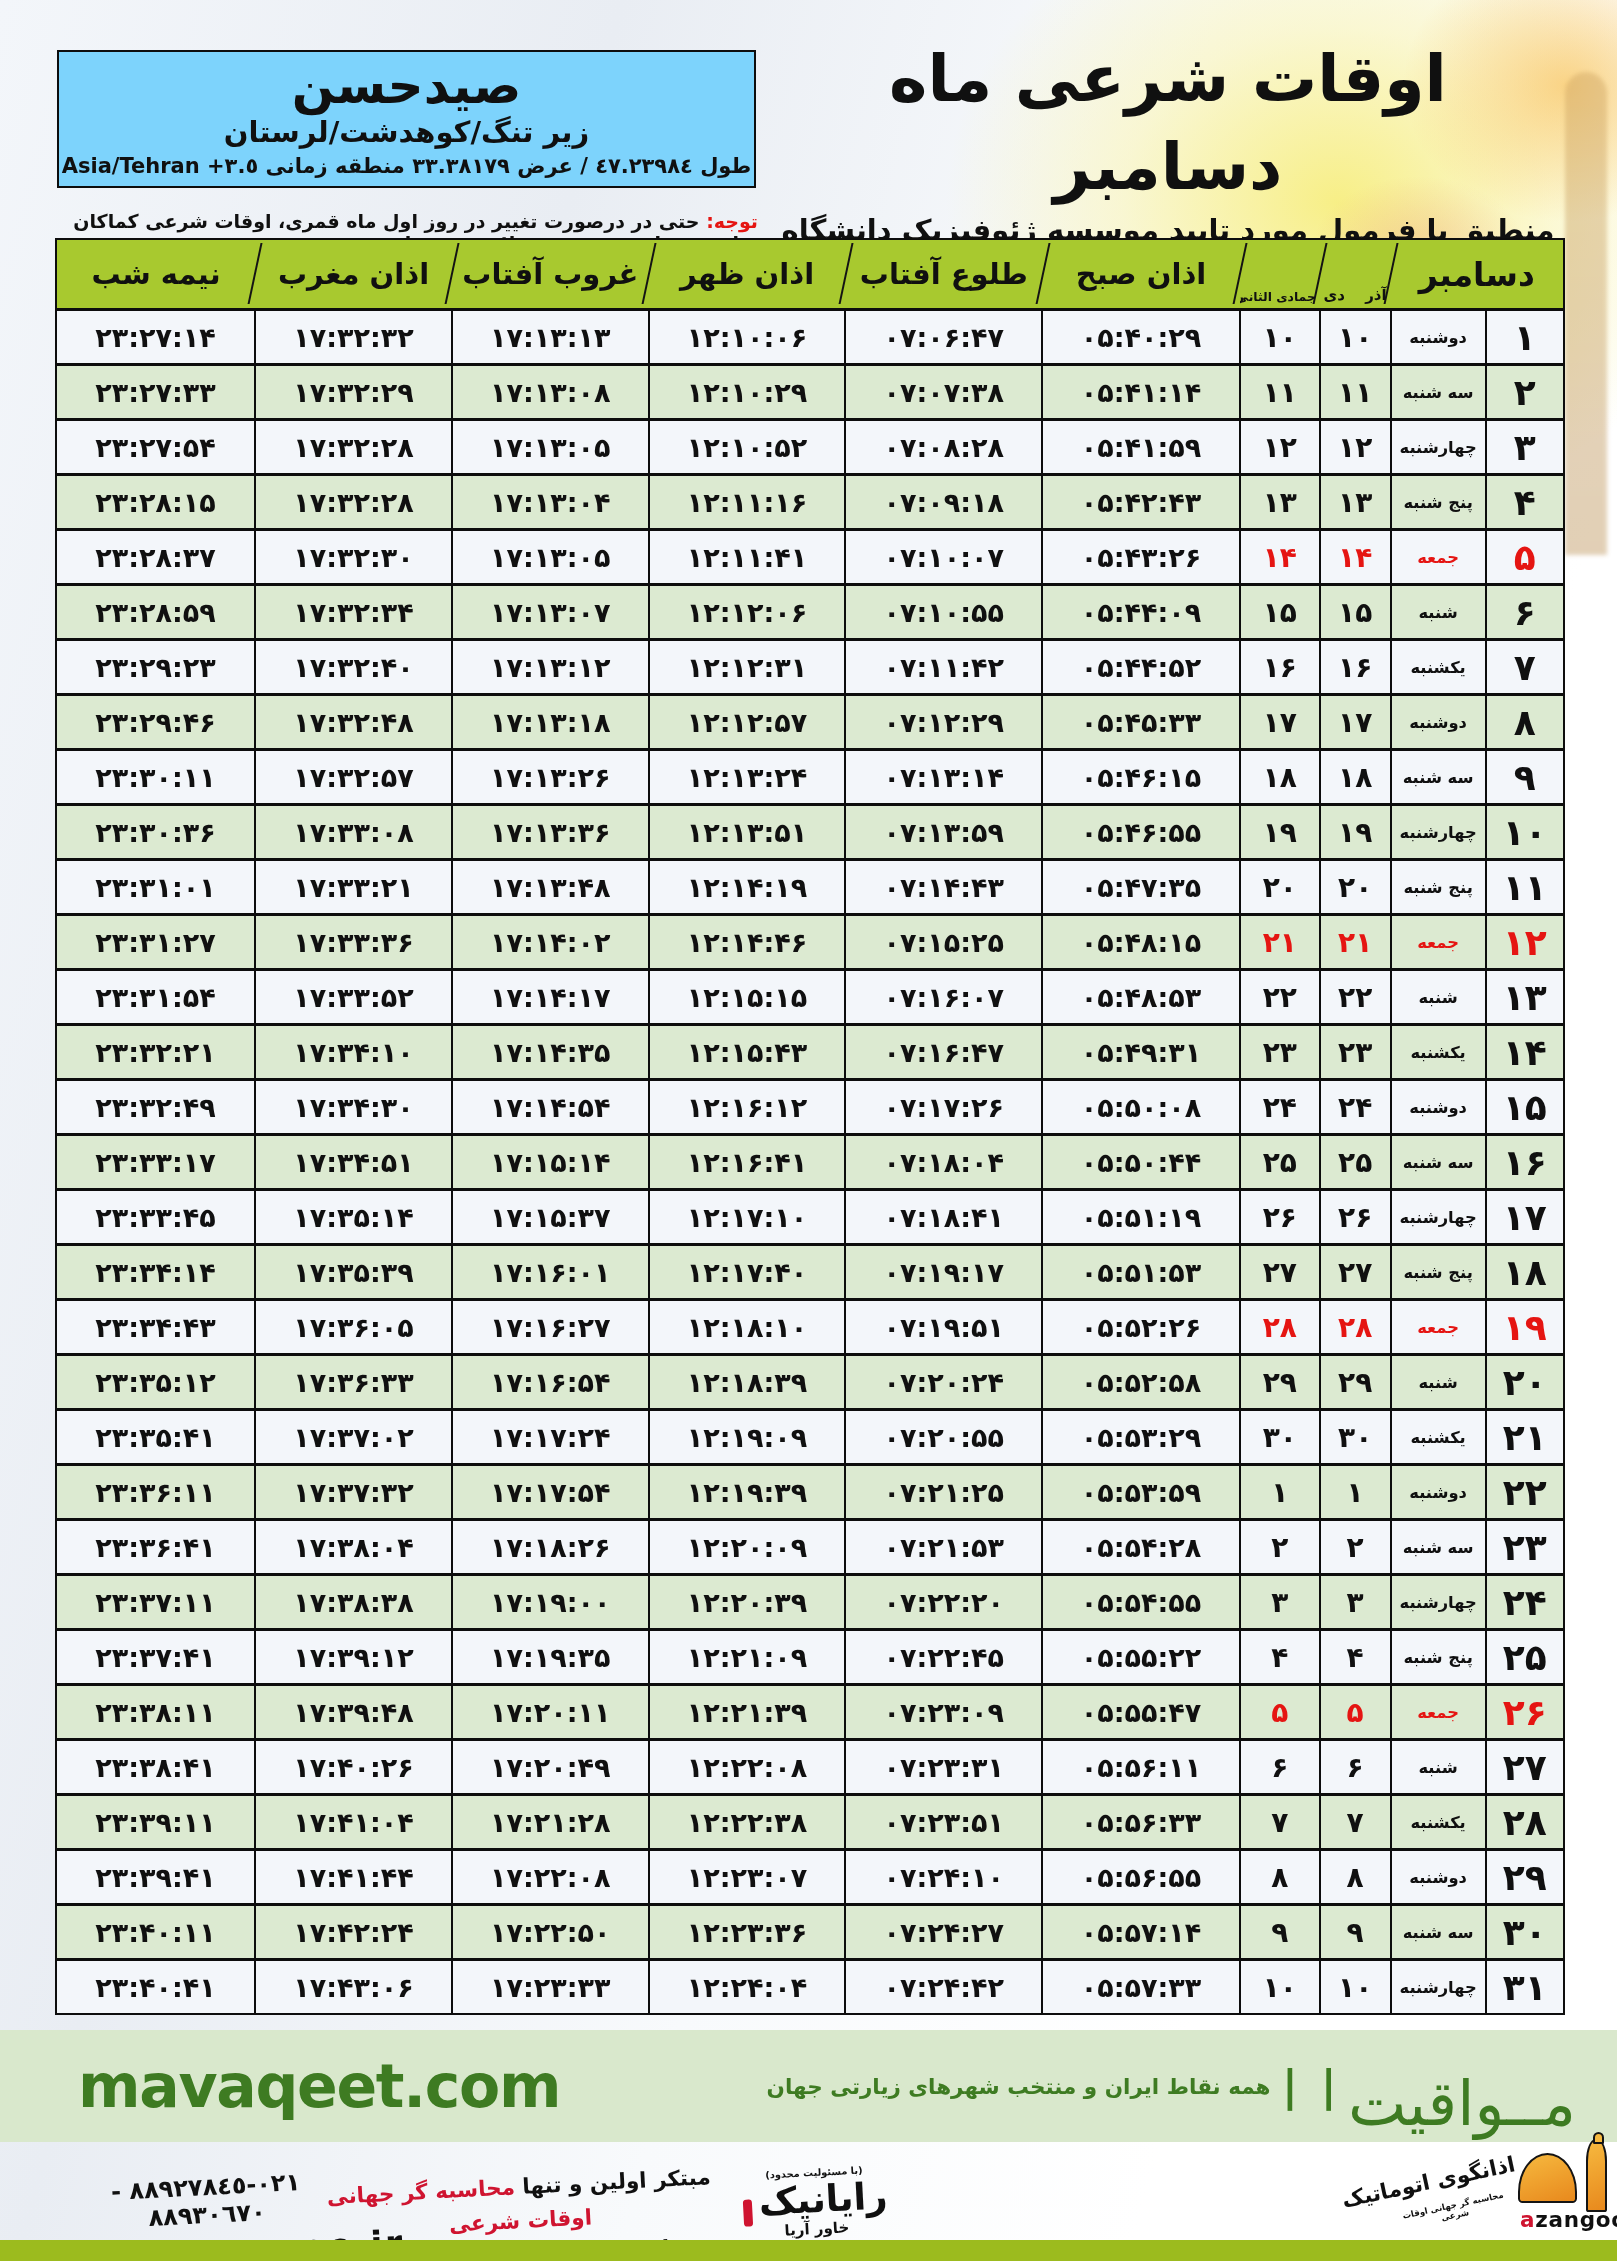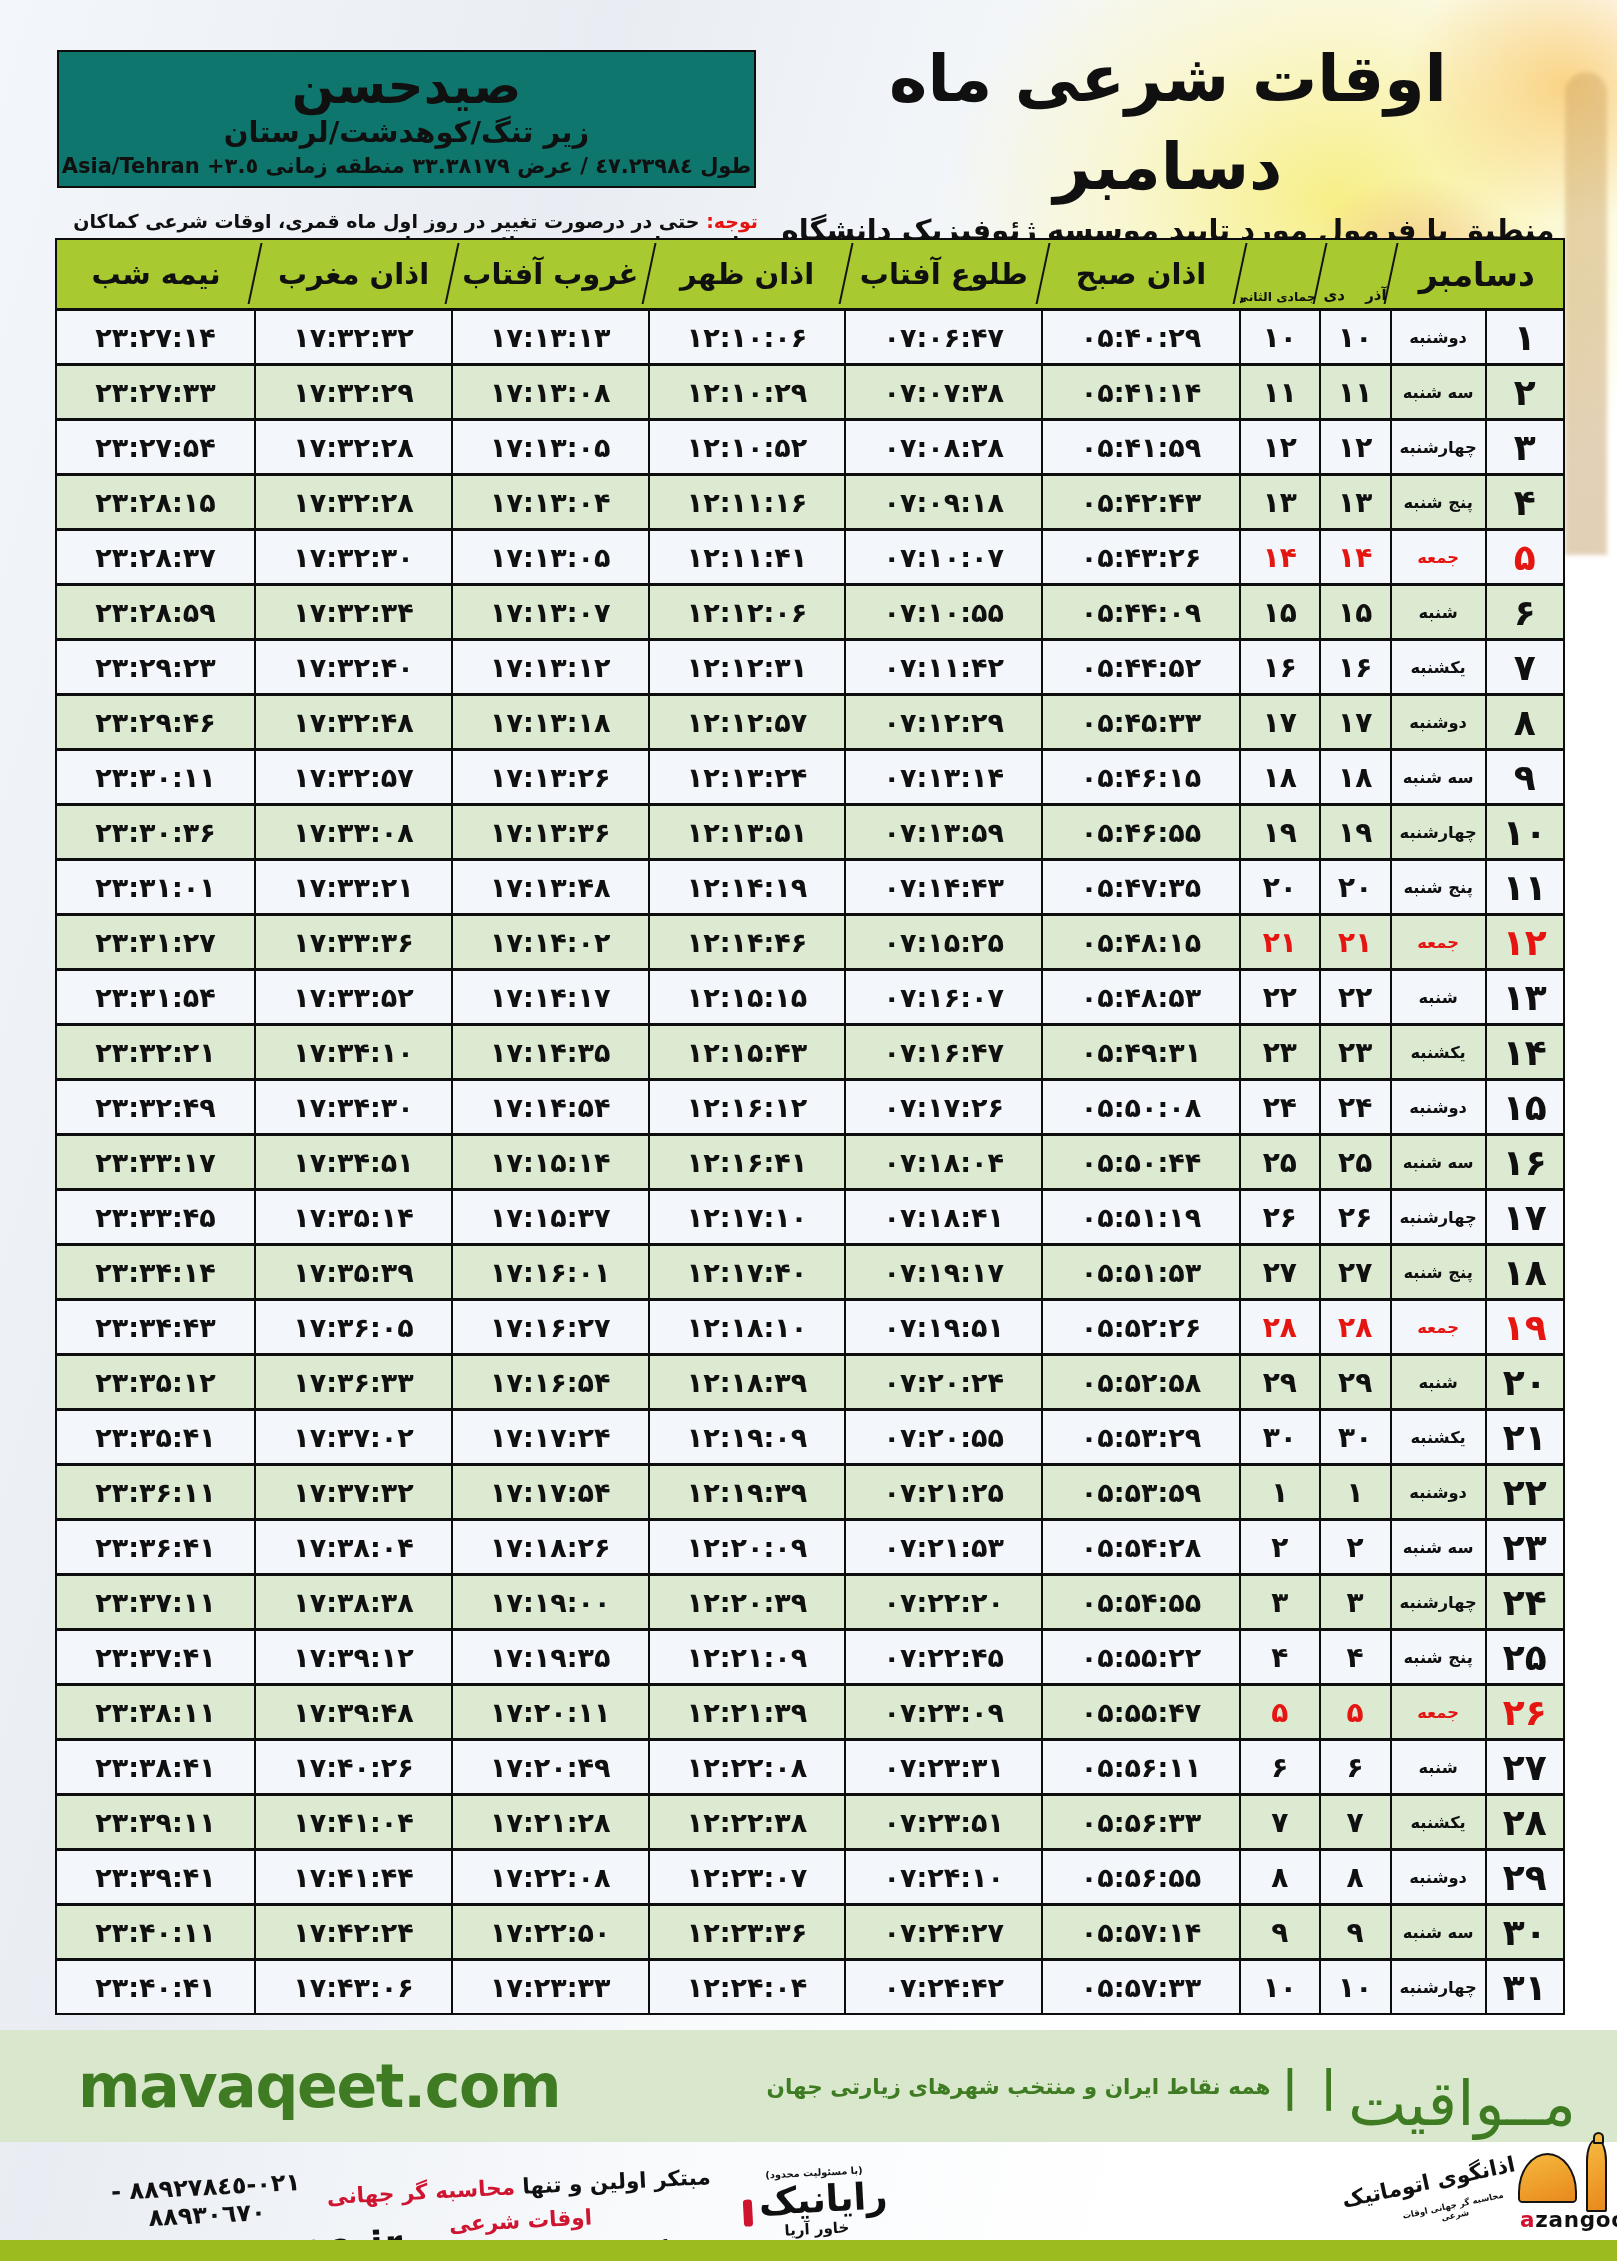--- a/index.html
+++ b/index.html
@@ -25,21 +25,21 @@
   .bg-glow{position:absolute;left:946px;top:-117px;width:783px;height:639px;
     background:radial-gradient(closest-side,rgba(247,238,128,.95),rgba(250,244,176,.55) 55%,rgba(255,255,255,0) 100%);}
   .bg-glow2{position:absolute;left:1403px;top:-52px;width:326px;height:274px;
     background:radial-gradient(closest-side,rgba(248,180,60,.55),rgba(255,255,255,0) 100%);}
   .bg-orn1{position:absolute;left:1311px;top:176px;width:215px;height:150px;
     background:radial-gradient(closest-side,rgba(225,90,70,.22),rgba(255,255,255,0) 100%);}
   .bg-tower{position:absolute;left:1565px;top:72px;width:42px;height:483px;opacity:.4;filter:blur(2px);
     background:linear-gradient(#caa05e,#b78a4a);border-radius:21px 21px 0 0;}
   
   .loc-box{position:absolute;left:57px;top:50px;width:699px;height:138px;
-    background:#0f766e;border:2px solid #0d0d0d;box-sizing:border-box;
+    background:#7dd3fc;border:2px solid #0d0d0d;box-sizing:border-box;
     display:flex;flex-direction:column;align-items:center;justify-content:center;direction:rtl;text-align:center;}
   .loc-name{font-size:50px;font-weight:bold;line-height:1.05;}
   .loc-region{font-size:29px;font-weight:bold;margin-top:2px;}
   .loc-coords{font-size:21px;font-weight:bold;margin-top:5.2px;}
   
   .title-wrap{position:absolute;left:767px;top:35px;width:802px;direction:rtl;text-align:center;}
   .main-title{font-size:65px;font-weight:bold;line-height:1.35;letter-spacing:-0.7px;}
   .sub-title{font-size:29px;font-weight:bold;margin-top:2.6px;}
   .years-line{font-size:26px;font-weight:bold;margin-top:10.4px;}
   

